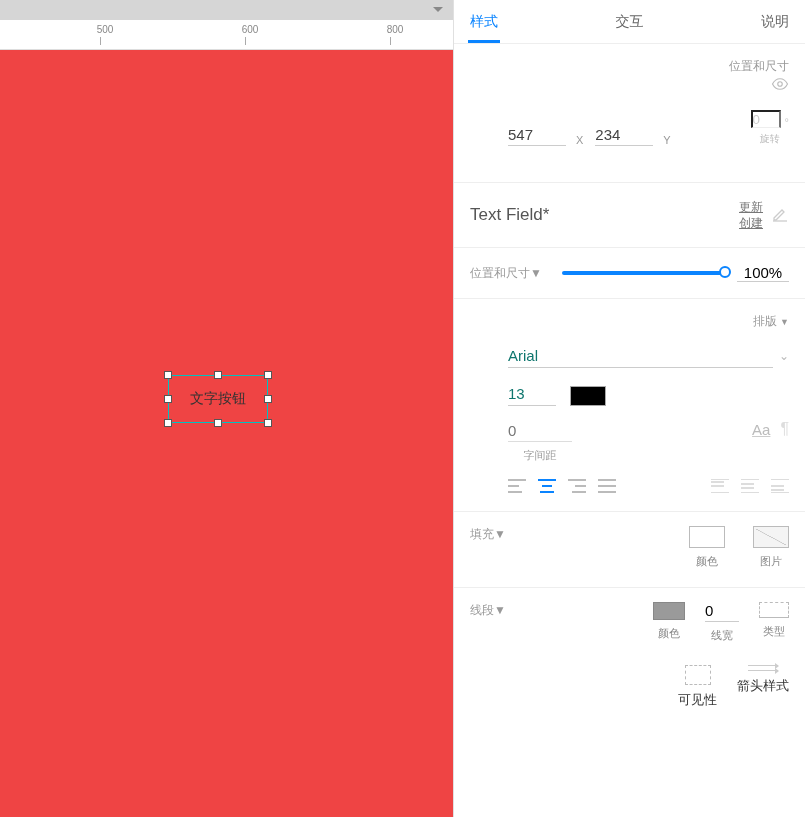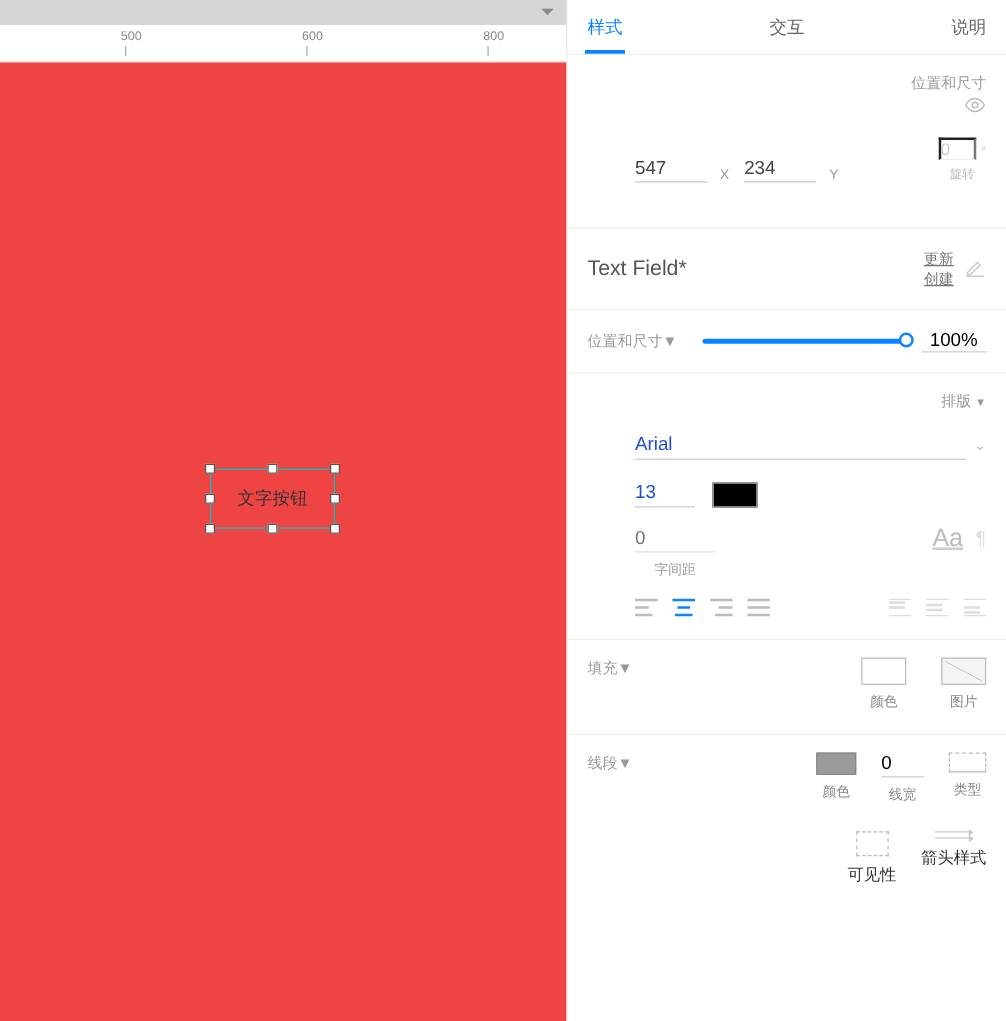--- a/index.html
+++ b/index.html
@@ -56,36 +56,36 @@
   .component-row .actions span { display: block; text-decoration: underline; cursor: pointer; }
   .component-row .edit-ico { margin-left: 8px; color: #bbb; }
 
   .opacity-row { display: flex; align-items: center; padding: 16px; border-bottom: 1px solid #eee; }
   .opacity-row .lbl { color: #999; font-size: 12px; }
   .slider { position: relative; flex: 1; height: 4px; background: #0a84ff; border-radius: 2px; margin: 0 12px 0 20px; }
   .slider .thumb { position: absolute; right: -6px; top: -5px; width: 12px; height: 12px; border: 2px solid #0a84ff; background: #fff; border-radius: 50%; }
   .opacity-row input { width: 52px; border: none; border-bottom: 1px solid #ccc; font-size: 15px; text-align: center; outline: none; }
 
   
-  .typo-field { border: none; border-bottom: 1px solid #ccc; outline: none; font-size: 15px; padding: 3px 0; background: transparent; color: #1d4ed8; }
+  .typo-field { border: none; border-bottom: 1px solid #ccc; outline: none; font-size: 15px; padding: 3px 0; background: transparent; color: #0f766e; }
   .font-row { display: flex; align-items: center; margin-bottom: 14px; }
   .font-row input { width: 100%; }
   .font-row .chev { color: #bbb; margin-left: 6px; font-size: 12px;}
   .weight-row { display: flex; align-items: flex-end; gap: 14px; margin-bottom: 14px; }
   .weight-row .weight { flex: 1; position: relative; }
   .weight-row .weight input { width: 100%; }
   .stepper { position:absolute; right:0; bottom:3px; display:flex; flex-direction:column; font-size:7px; color:#bbb; line-height:7px;}
   .size-input { width: 48px; }
   .color-sw { width: 36px; height: 20px; border: 1px solid #aaa; background: #000; }
   .spacing-row { display: flex; gap: 20px; margin-bottom: 16px; align-items:flex-start;}
   .sp-col { display: flex; flex-direction: column; align-items: center; }
   .sp-col input { width: 64px; border: none; border-bottom: 1px solid #ddd; color: #ccc; font-size: 15px; padding:2px 0; outline:none; text-align:left;}
   .sp-col .sub { font-size: 11px; color: #999; margin-top: 6px; }
   .case-col { display:flex; gap:10px; margin-left:auto; align-items:center; color:#bbb;}
-  .case-col .aa { font-size:20px; text-decoration: underline; text-decoration-color:#ccc;}
+  .case-col .aa { font-size:15px; text-decoration: underline; text-decoration-color:#ccc;}
   .align-row { display: flex; gap: 12px; align-items: center; }
   .align-ico { width: 18px; height: 14px; display:flex; flex-direction:column; justify-content:space-between;}
   .align-ico span{ height:2px; background:#bbb; display:block;}
   .align-ico.sel span{ background:#0a84ff;}
   .al-l span:nth-child(1){width:100%} .al-l span:nth-child(2){width:60%} .al-l span:nth-child(3){width:80%}
   .al-c span{margin:0 auto} .al-c span:nth-child(1){width:100%} .al-c span:nth-child(2){width:60%} .al-c span:nth-child(3){width:80%}
   .al-r span{margin-left:auto} .al-r span:nth-child(1){width:100%} .al-r span:nth-child(2){width:60%} .al-r span:nth-child(3){width:80%}
   .al-j span{width:100%}
   .valign-group{ margin-left:auto; display:flex; gap:12px;}
   .valign-ico{ width:18px; height:14px; border-top:1px solid #ddd; border-bottom:1px solid #ddd; display:flex; flex-direction:column; justify-content:flex-start;}

